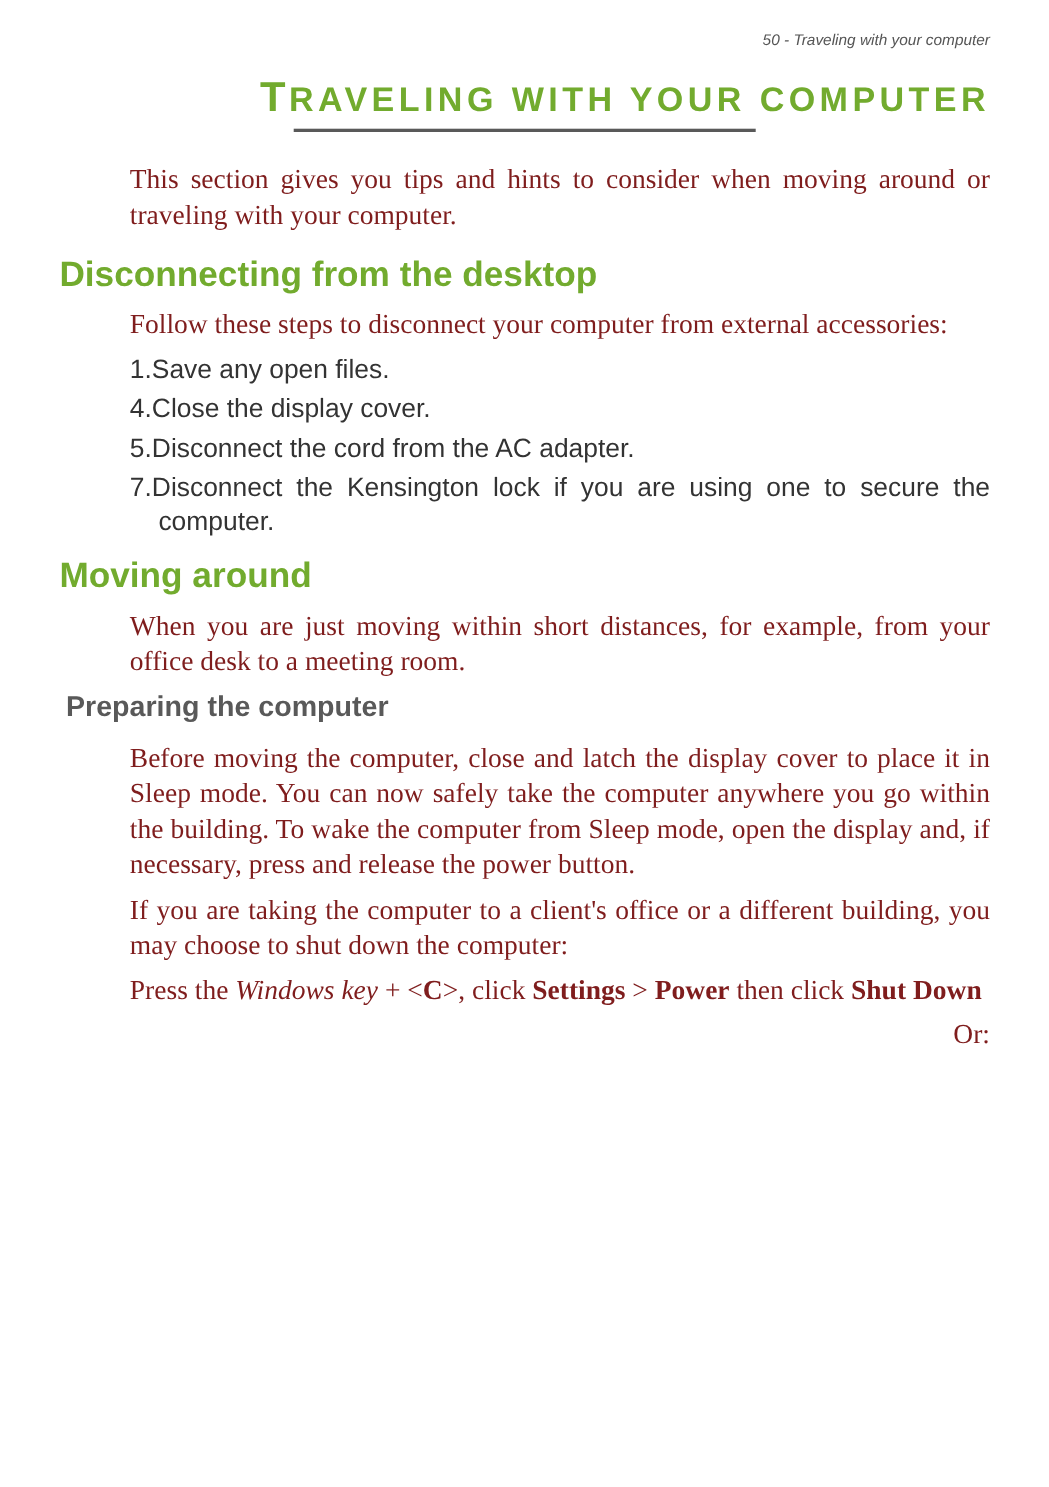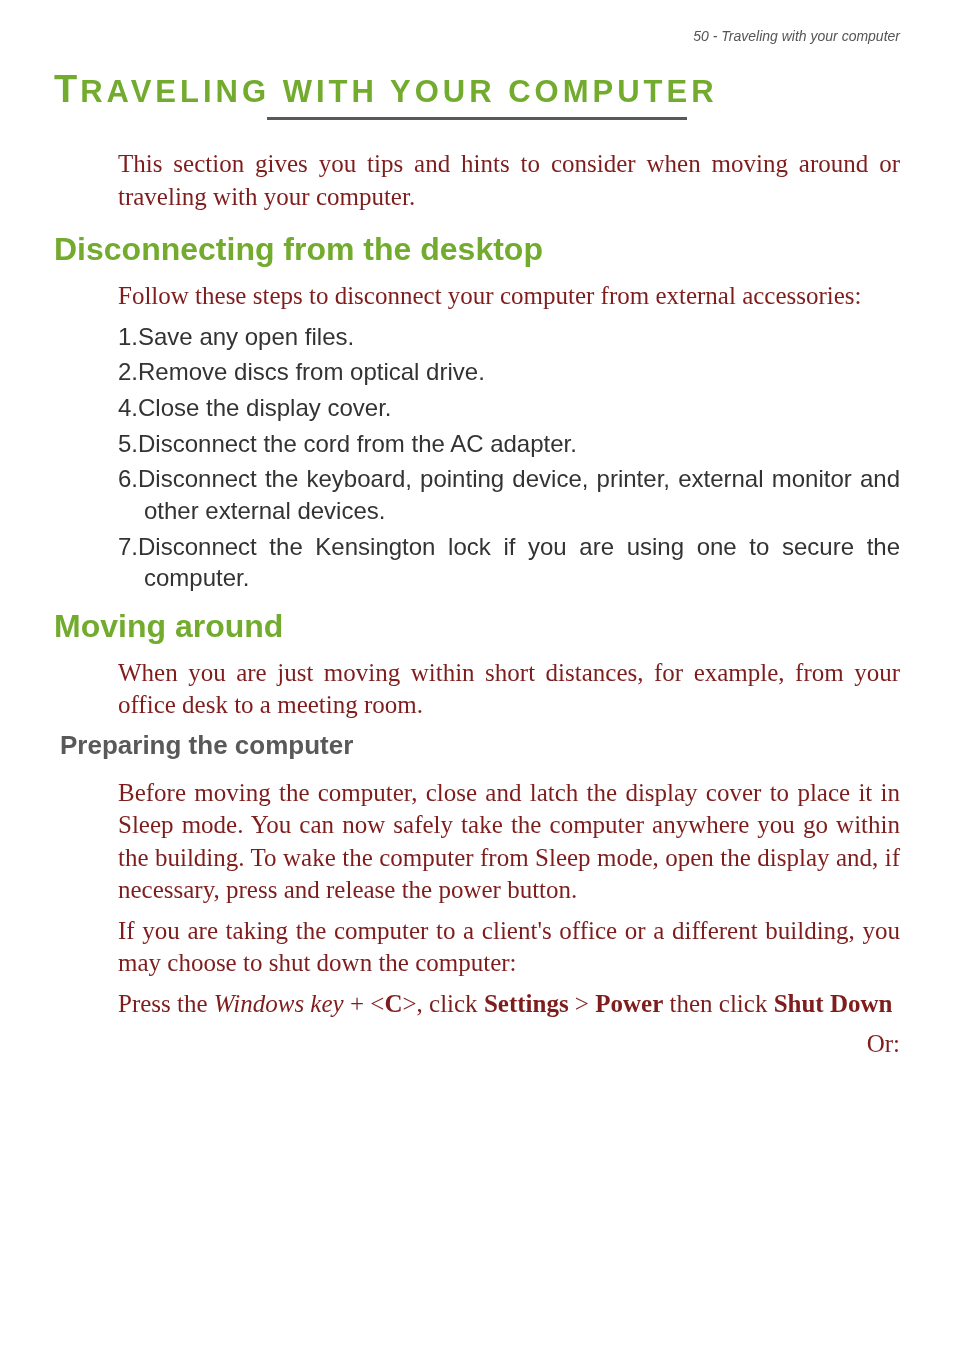--- a/index.html
+++ b/index.html
@@ -16,21 +16,21 @@
     color: #555555;
     margin-bottom: 24px;
     text-align: right;
   }
   .title {
     font-family: Arial, Helvetica, sans-serif;
     font-weight: bold;
     font-size: 38px;
     letter-spacing: 3px;
     color: #72ab2e;
-    text-align: left;
+    text-align: right;
     margin-bottom: 6px;
   }
   .title .small-caps {
     font-size: 31px;
     letter-spacing: 4px;
   }
   .title-rule {
     width: 420px;
     height: 3px;
     background: #595959;
@@ -84,24 +84,22 @@
 </h1>
 <div class="title-rule"></div>
 
 <p class="intro">This section gives you tips and hints to consider when moving around or traveling with your computer.</p>
 
 <h2 class="h2">Disconnecting from the desktop</h2>
 <p class="para">Follow these steps to disconnect your computer from external accessories:</p>
 
 <ol class="steps">
   <li><span class="num">1.</span><span>Save any open files.</span></li>
-  <li><span class="num">2.</span><span>Remove discs from optical drive.</span></li>
   <li><span class="num">4.</span><span>Close the display cover.</span></li>
   <li><span class="num">5.</span><span>Disconnect the cord from the AC adapter.</span></li>
-  <li><span class="num">6.</span><span>Disconnect the keyboard, pointing device, printer, external monitor and other external devices.</span></li>
   <li><span class="num">7.</span><span>Disconnect the Kensington lock if you are using one to secure the computer.</span></li>
 </ol>
 
 <h2 class="h2">Moving around</h2>
 <p class="para">When you are just moving within short distances, for example, from your office desk to a meeting room.</p>
 
 <h3 class="h3">Preparing the computer</h3>
 
 <p class="para">Before moving the computer, close and latch the display cover to place it in Sleep mode. You can now safely take the computer anywhere you go within the building. To wake the computer from Sleep mode, open the display and, if necessary, press and release the power button.</p>
 

